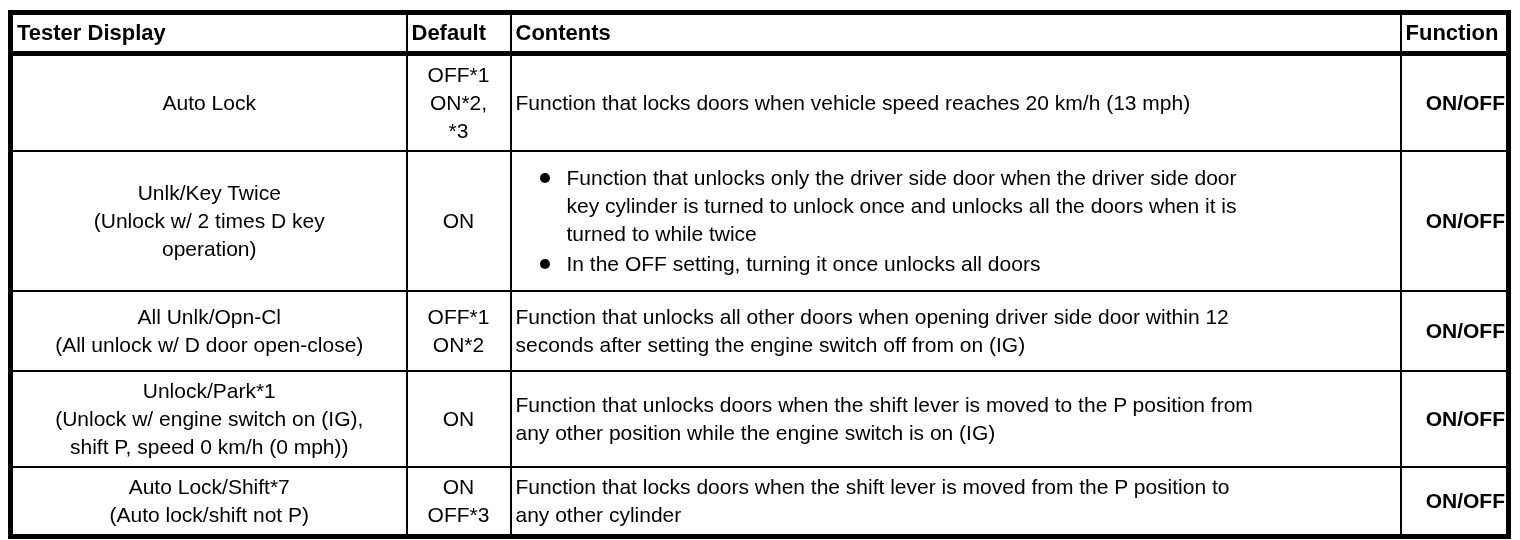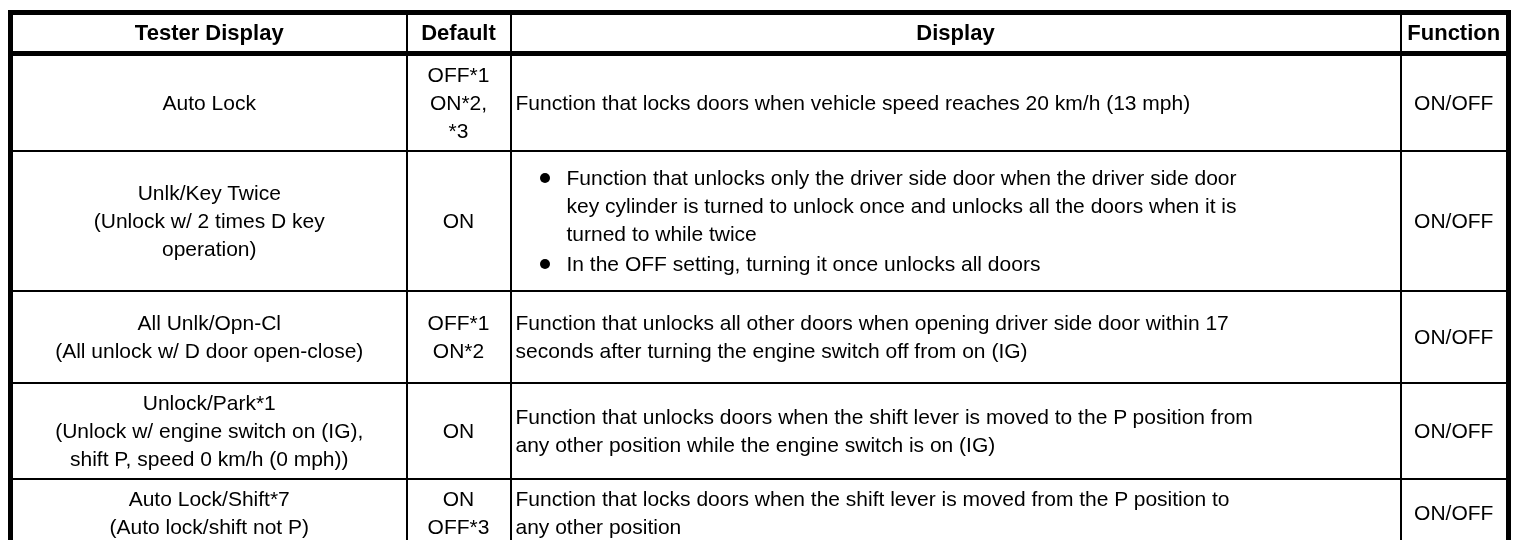--- a/index.html
+++ b/index.html
@@ -23,34 +23,34 @@
   }
   .doc-table th,
   .doc-table td {
     border: 2px solid #000000;
     overflow: hidden;
   }
   .doc-table thead th {
     border-bottom: 5px solid #000000;
     font-size: 22px;
     font-weight: bold;
-    text-align: center;
+    text-align: left;
     height: 32px;
     padding: 2px 4px;
     vertical-align: middle;
   }
   .doc-table td {
     font-size: 21px;
     line-height: 28px;
     vertical-align: middle;
     padding: 5px 4px;
   }
   td.cell-center { text-align: center; }
   td.contents-cell { text-align: left; padding-right: 4px; }
-  td.setting-cell { text-align: center; padding-left: 1px; padding-right: 1px; }
+  td.setting-cell { text-align: right; padding-left: 1px; padding-right: 1px; font-weight: bold; }
   .line { white-space: normal; }
   .bullet-item { display: flex; align-items: flex-start; margin: 2px 0; }
   .bullet-marker {
     flex: 0 0 auto;
     width: 10px;
     height: 10px;
     border-radius: 50%;
     background: #000000;
     margin-left: 24px;
     margin-right: 17px;
@@ -65,21 +65,21 @@
   <colgroup>
     <col style="width:396px">
     <col style="width:104px">
     <col style="width:890px">
     <col style="width:108px">
   </colgroup>
   <thead>
     <tr>
       <th>Tester Display</th>
       <th>Default</th>
-      <th>Display</th>
+      <th>Contents</th>
       <th>Function</th>
     </tr>
   </thead>
   <tbody>
       <tr style="height: 88px;">
         <td class="cell-center">
           <div class="line">Auto Lock</div>
         </td>
         <td class="cell-center">
           <div class="line">OFF*1</div>
@@ -111,32 +111,32 @@
           </div>
           <div class="bullet-item">
             <span class="bullet-marker"></span>
             <div class="bullet-text">
               <div class="line">In the OFF setting, turning it once unlocks all doors</div>
             </div>
           </div>
         </td>
         <td class="setting-cell">ON/OFF</td>
       </tr>
-      <tr style="height: 92px;">
+      <tr style="height: 80px;">
         <td class="cell-center">
           <div class="line">All Unlk/Opn-Cl</div>
           <div class="line">(All unlock w/ D door open-close)</div>
         </td>
         <td class="cell-center">
           <div class="line">OFF*1</div>
           <div class="line">ON*2</div>
         </td>
         <td class="contents-cell">
-          <div class="line">Function that unlocks all other doors when opening driver side door within 17</div>
-          <div class="line">seconds after turning the engine switch off from on (IG)</div>
+          <div class="line">Function that unlocks all other doors when opening driver side door within 12</div>
+          <div class="line">seconds after setting the engine switch off from on (IG)</div>
         </td>
         <td class="setting-cell">ON/OFF</td>
       </tr>
       <tr style="height: 80px;">
         <td class="cell-center">
           <div class="line">Unlock/Park*1</div>
           <div class="line">(Unlock w/ engine switch on (IG),</div>
           <div class="line">shift P, speed 0 km/h (0 mph))</div>
         </td>
         <td class="cell-center">
@@ -152,18 +152,18 @@
         <td class="cell-center">
           <div class="line">Auto Lock/Shift*7</div>
           <div class="line">(Auto lock/shift not P)</div>
         </td>
         <td class="cell-center">
           <div class="line">ON</div>
           <div class="line">OFF*3</div>
         </td>
         <td class="contents-cell">
           <div class="line">Function that locks doors when the shift lever is moved from the P position to</div>
-          <div class="line">any other position</div>
+          <div class="line">any other cylinder</div>
         </td>
         <td class="setting-cell">ON/OFF</td>
       </tr>
     </tbody>
 </table>
 
 </body></html>

